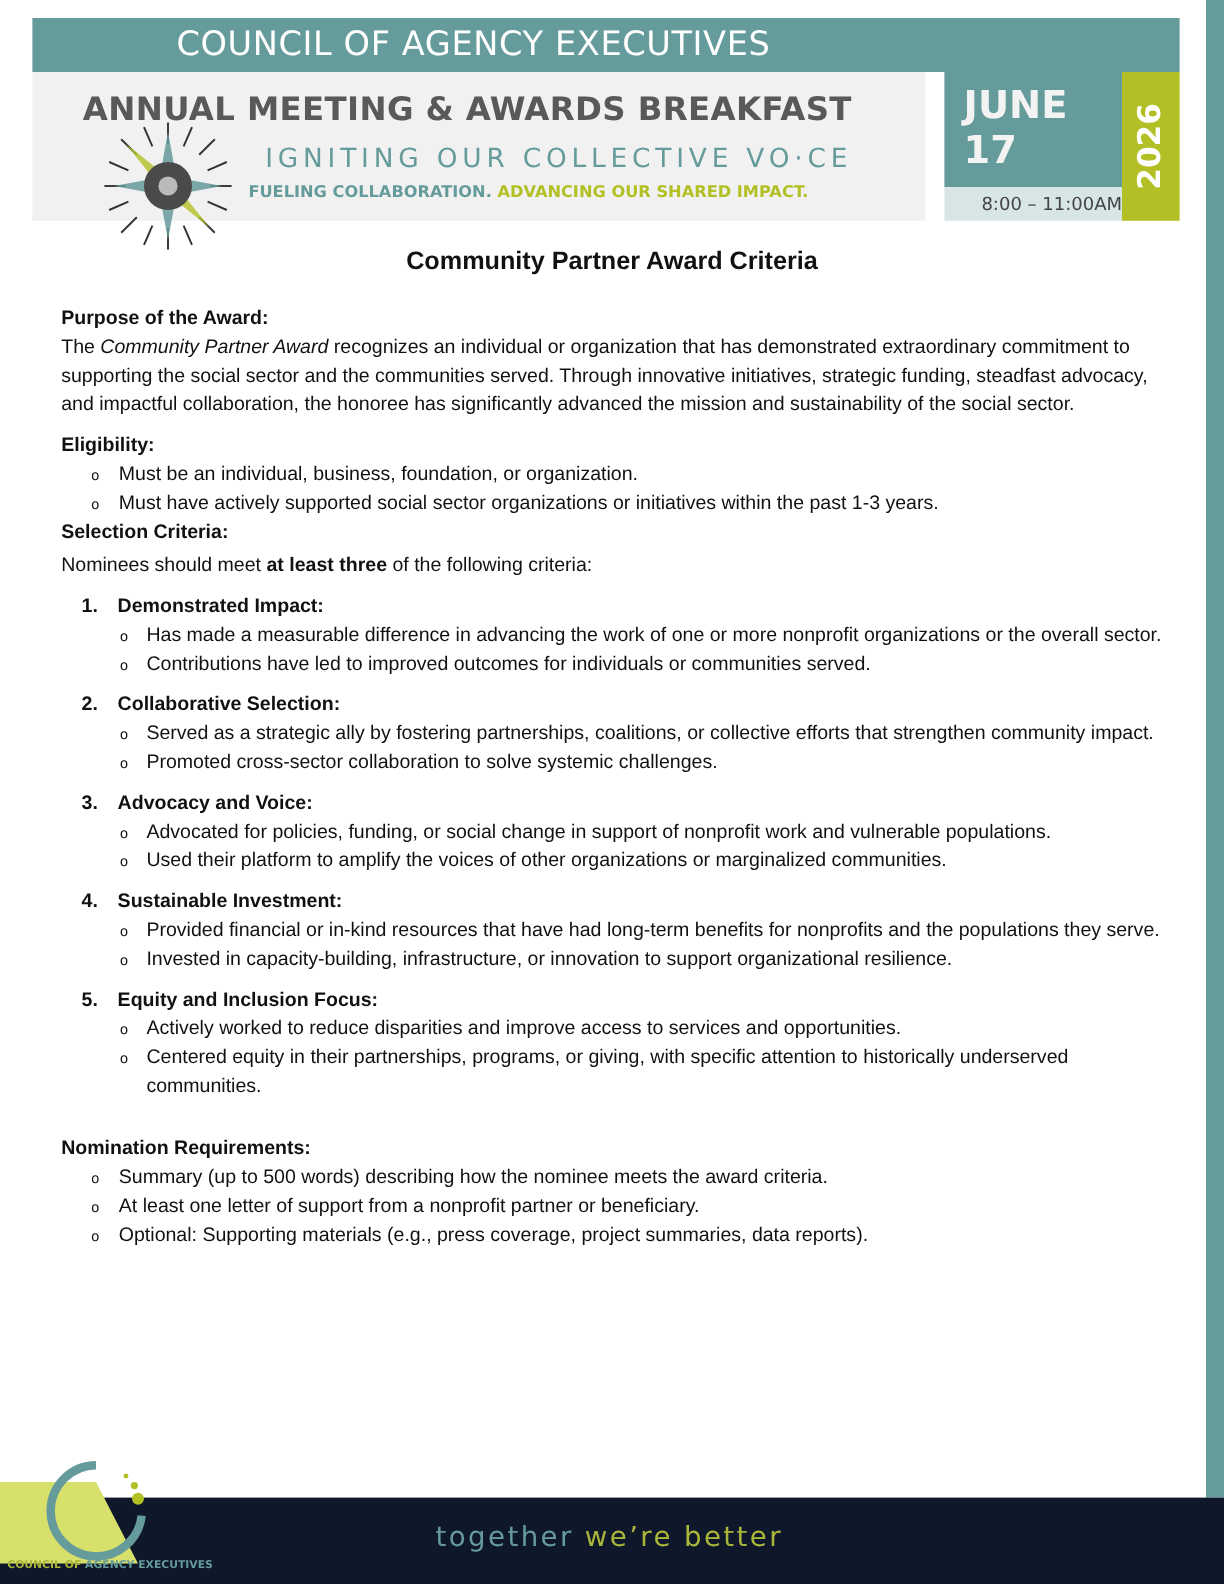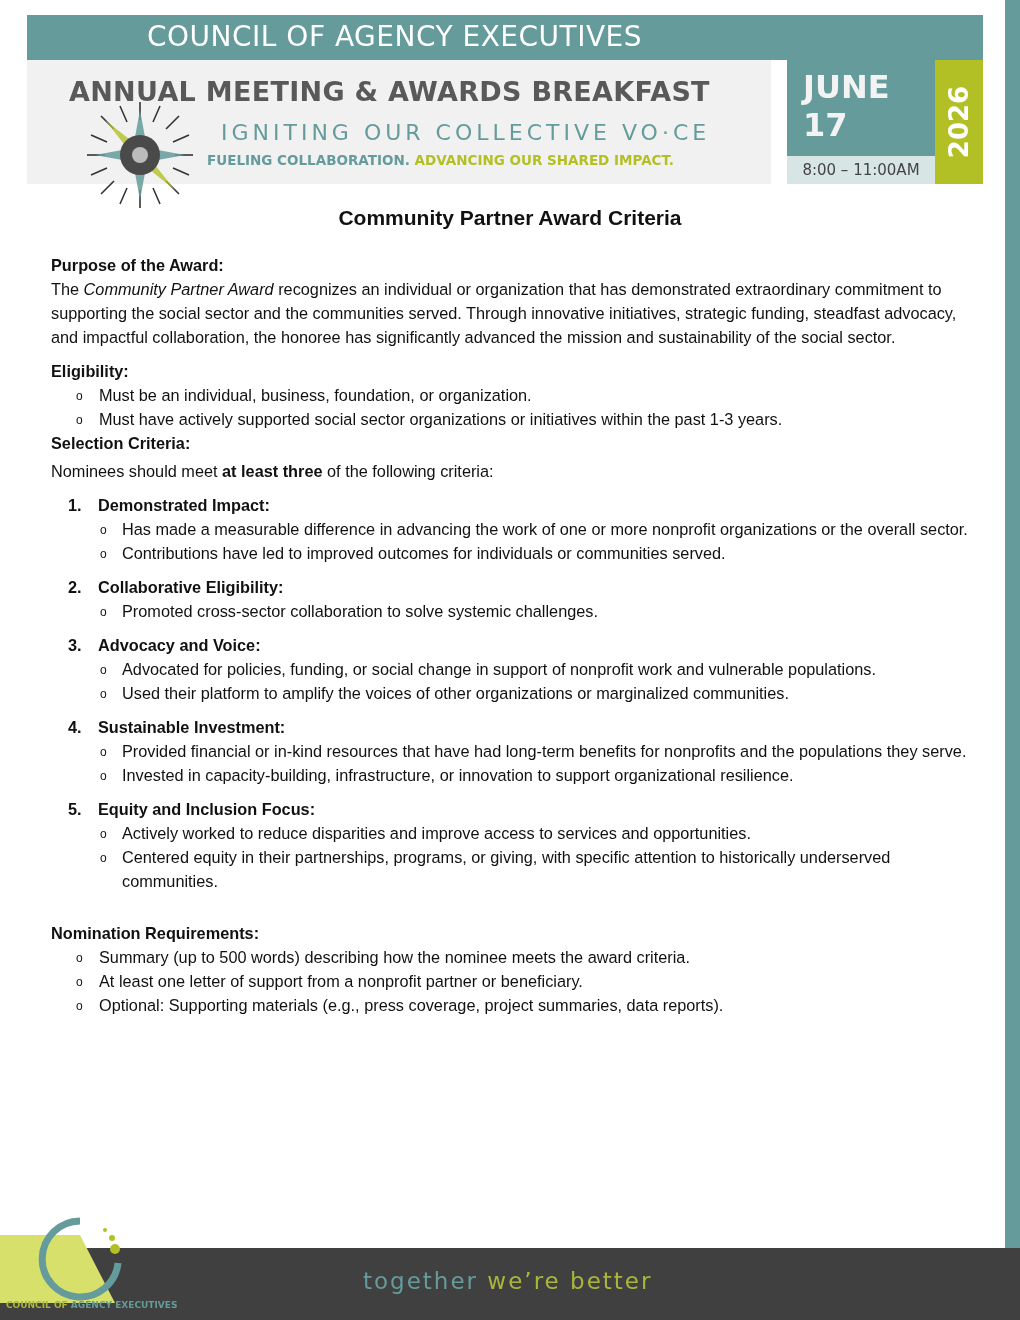--- a/index.html
+++ b/index.html
@@ -5,39 +5,39 @@
   html, body { margin:0; padding:0; }
   body { width:1020px; height:1320px; position:relative; background:#ffffff; overflow:hidden; font-family:"Liberation Sans", sans-serif; color:#111; }
   .topbar { position:absolute; left:27px; top:15px; width:956px; height:45px; background:#659b9b; }
   .topbar-title { position:absolute; left:120px; top:5px; color:#fff; font-size:28px; letter-spacing:0.5px; font-family:"DejaVu Sans", sans-serif; }
   .subband { position:absolute; left:27px; top:60px; width:744px; height:124px; background:#f1f1f1; }
   .meeting-title { position:absolute; left:42px; top:16px; font-size:27px; font-weight:bold; color:#595959; font-family:"DejaVu Sans", sans-serif; letter-spacing:0.3px; }
   .tagline { position:absolute; left:180px; top:60px; font-size:22px; color:#659b9b; letter-spacing:4px; font-family:"DejaVu Sans", sans-serif;margin-left:14px; }
   .slogan { position:absolute; left:180px; top:92px; font-size:13.5px; font-weight:bold; font-family:"DejaVu Sans", sans-serif; }
   .slogan .s1 { color:#659b9b; } .slogan .s2 { color:#b3c025; }
   .datebox { position:absolute; left:787px; top:60px; width:148px; height:96px; background:#659b9b; color:#f3f3f3; font-weight:bold; font-size:32px; line-height:38px; padding-top:8px; box-sizing:border-box; font-family:"DejaVu Sans", sans-serif;padding-left:16px; }
-  .timebox { position:absolute; left:787px; top:156px; width:148px; height:28px; background:#d7e5e5; color:#444; text-align:center; font-size:15px; line-height:28px; font-family:"DejaVu Sans", sans-serif; }
+  .timebox { position:absolute; left:787px; top:156px; width:148px; height:28px; background:#d7e5e5; color:#444; text-align:right; font-size:15px; line-height:28px; font-family:"DejaVu Sans", sans-serif; }
   .yearbox { position:absolute; left:935px; top:60px; width:48px; height:124px; background:#b3c025; }
   .yearbox span { position:absolute; left:50%; top:50%; transform:translate(-50%,-50%) rotate(-90deg); color:#fff; font-weight:bold; font-size:26px; font-family:"DejaVu Sans", sans-serif; }
   .burst { position:absolute; left:85px; top:100px; width:110px; height:110px; }
   .rightbar { position:absolute; left:1005px; top:0; width:15px; height:1248px; background:#659b9b; }
   .doc-title { position:absolute; left:0; width:1020px; top:206px; text-align:center; font-size:21px; font-weight:bold; }
   .content { position:absolute; left:51px; top:253px; width:930px; font-size:16.3px; line-height:24px; }
   .h { font-weight:bold; }
   .p { margin:0 0 10px 0; }
   ul.circ { list-style:none; margin:0; padding:0; }
   ul.circ li { position:relative; padding-left:48px; }
   ul.circ li::before { content:"o"; position:absolute; left:25px; top:1px; font-size:12px; }
   ol.num { margin:0; padding:0; list-style:none; }
   ol.num > li { position:relative; padding-left:47px; margin-bottom:10px; }
   ol.num > li .n { position:absolute; left:17px; font-weight:bold; }
   ol.num ul.circ li { padding-left:24px; }
   ol.num ul.circ li::before { left:2px; }
   .u { }
-  .footer { position:absolute; left:0; top:1248px; width:1020px; height:72px; background:#404040; }
+  .footer { position:absolute; left:0; top:1248px; width:1020px; height:72px; background:#0f172a; }
   .footer-text { position:absolute; left:363px; top:20px; font-size:23px; letter-spacing:2px; font-family:"DejaVu Sans", sans-serif; }
   .footer-text .a { color:#659b9b; } .footer-text .b { color:#a9b63a; }
   .logo { position:absolute; left:0; top:1205px; width:160px; height:115px; }
   .logo-text { position:absolute; left:6px; top:1300px; font-size:9px; font-weight:bold; font-family:"DejaVu Sans", sans-serif; }
   .logo-text .a { color:#a9b63a; } .logo-text .b { color:#659b9b; }
 </style>
 </head>
 <body>
 
 <div class="topbar">
@@ -99,22 +99,23 @@
 
   <div class="h" style="margin-bottom:4px">Selection Criteria:</div>
   <p class="p"><span>Nominees should meet </span><b>at least </b><b class="u">three</b><span> of the following criteria:</span></p>
 
   <ol class="num">
     <li><span class="n">1.</span><span class="h">Demonstrated Impact:</span>
       <ul class="circ">
           <li>Has made a measurable difference in advancing the work of one or more nonprofit organizations or the overall sector.</li>
           <li>Contributions have led to improved outcomes for individuals or communities served.</li>
         </ul></li>
-    <li><span class="n">2.</span><span class="h">Collaborative Eligibility:</span>
+    <li><span class="n">2.</span><span class="h">Collaborative Selection:</span>
       <ul class="circ">
+          <li>Served as a strategic ally by fostering partnerships, coalitions, or collective efforts that strengthen community impact.</li>
           <li>Promoted cross-sector collaboration to solve systemic challenges.</li>
         </ul></li>
     <li><span class="n">3.</span><span class="h">Advocacy and Voice:</span>
       <ul class="circ">
           <li>Advocated for policies, funding, or social change in support of nonprofit work and vulnerable populations.</li>
           <li>Used their platform to amplify the voices of other organizations or marginalized communities.</li>
         </ul></li>
     <li><span class="n">4.</span><span class="h">Sustainable Investment:</span>
       <ul class="circ">
           <li>Provided financial or in-kind resources that have had long-term benefits for nonprofits and the populations they serve.</li>

